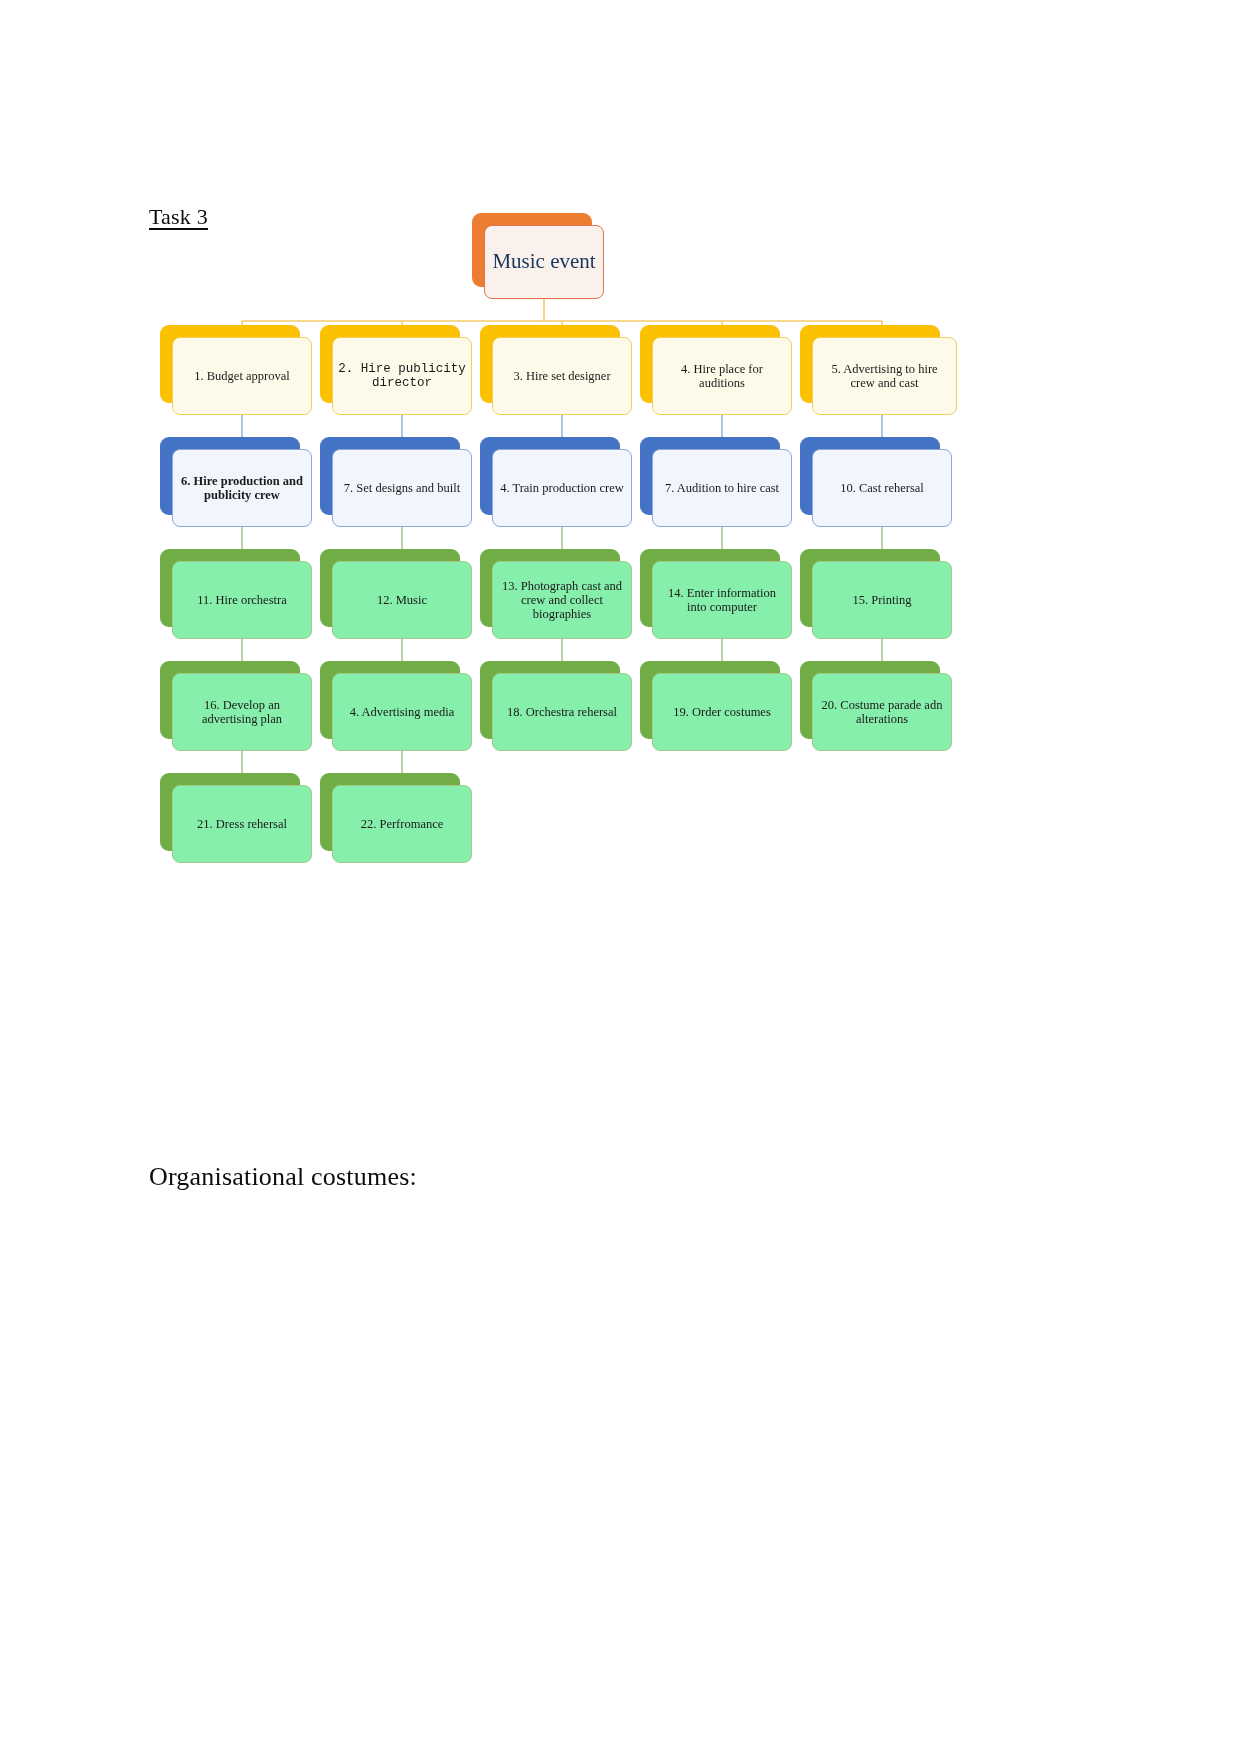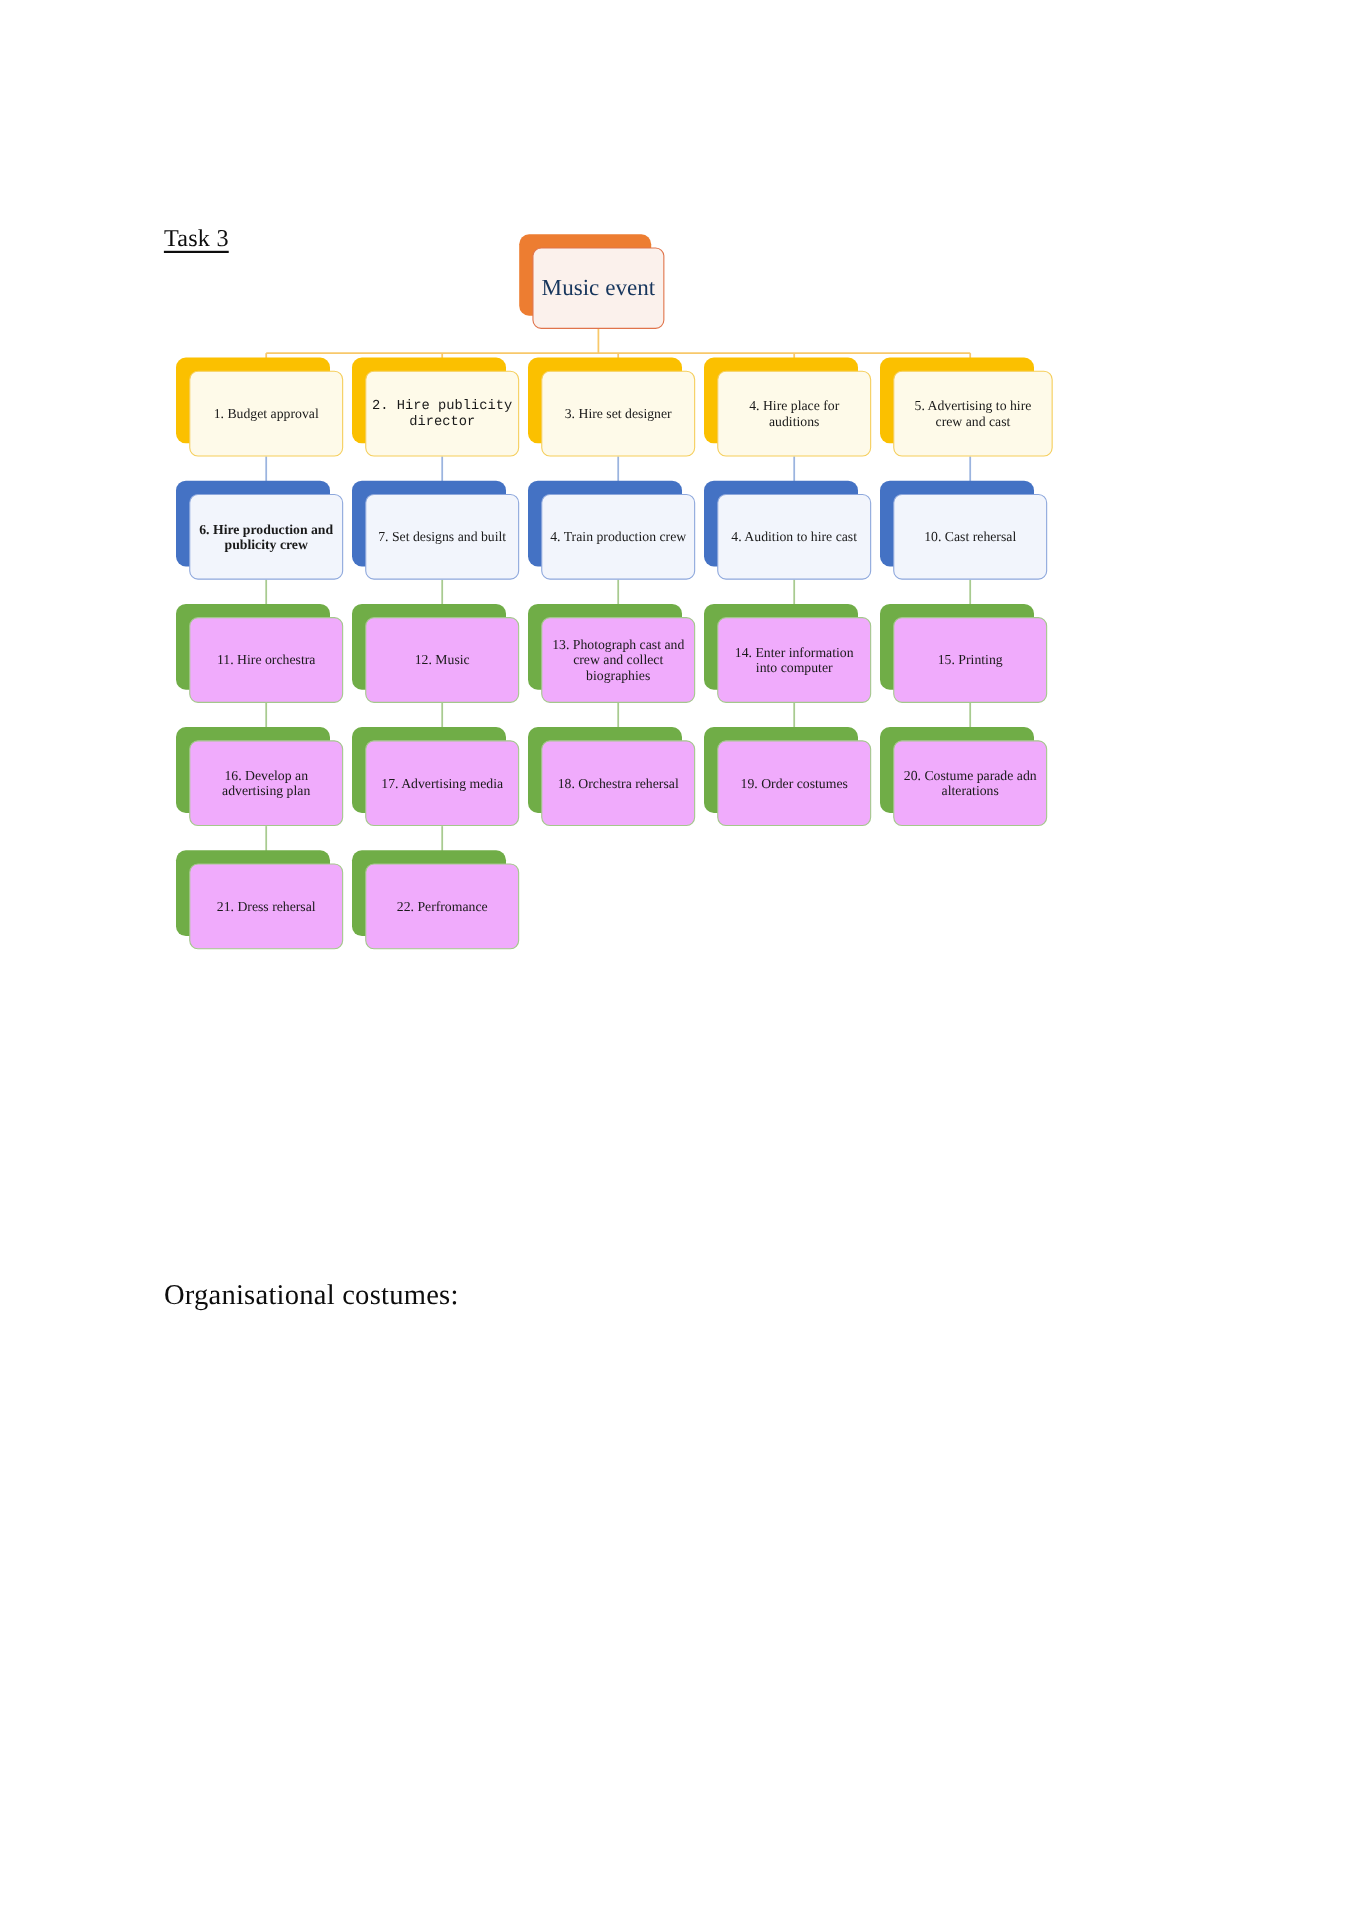--- a/index.html
+++ b/index.html
@@ -102,21 +102,21 @@
   .node.blue .shadow { background: #4472C4; }
   .node.blue .face {
     background: #F2F5FC;
     border-color: #8DA7DC;
     font-size: 12.5px;
   }
 
   
   .node.green .shadow { background: #70AD47; }
   .node.green .face {
-    background: #f0abfc;
+    background: #86efac;
     border-color: #A3C88B;
     font-size: 12.5px;
   }
 
   .node .face span { display: block; }
 </style>
 </head>
 <body>
 
 <div class="doc-heading">Task 3</div>
@@ -199,21 +199,21 @@
       </div>
       <div class="node green" style="left: 180px; top: 324px;">
         <div class="shadow" style="width: 140px; height: 78px;"></div>
         <div class="face" style="width: 140px; height: 78px;">
           <span>12. Music</span>
         </div>
       </div>
       <div class="node green" style="left: 180px; top: 436px;">
         <div class="shadow" style="width: 140px; height: 78px;"></div>
         <div class="face" style="width: 140px; height: 78px;">
-          <span>17. Advertising media</span>
+          <span>4. Advertising media</span>
         </div>
       </div>
       <div class="node green" style="left: 180px; top: 548px;">
         <div class="shadow" style="width: 140px; height: 78px;"></div>
         <div class="face" style="width: 140px; height: 78px;">
           <span>22. Perfromance</span>
         </div>
       </div>
       <div class="node amber" style="left: 340px; top: 100px;">
         <div class="shadow" style="width: 140px; height: 78px;"></div>
@@ -241,21 +241,21 @@
       </div>
       <div class="node amber" style="left: 500px; top: 100px;">
         <div class="shadow" style="width: 140px; height: 78px;"></div>
         <div class="face" style="width: 140px; height: 78px;">
           <span>4. Hire place for auditions</span>
         </div>
       </div>
       <div class="node blue" style="left: 500px; top: 212px;">
         <div class="shadow" style="width: 140px; height: 78px;"></div>
         <div class="face" style="width: 140px; height: 78px;">
-          <span>4. Audition to hire cast</span>
+          <span>7. Audition to hire cast</span>
         </div>
       </div>
       <div class="node green" style="left: 500px; top: 324px;">
         <div class="shadow" style="width: 140px; height: 78px;"></div>
         <div class="face" style="width: 140px; height: 78px;">
           <span>14. Enter information into computer</span>
         </div>
       </div>
       <div class="node green" style="left: 500px; top: 436px;">
         <div class="shadow" style="width: 140px; height: 78px;"></div>

